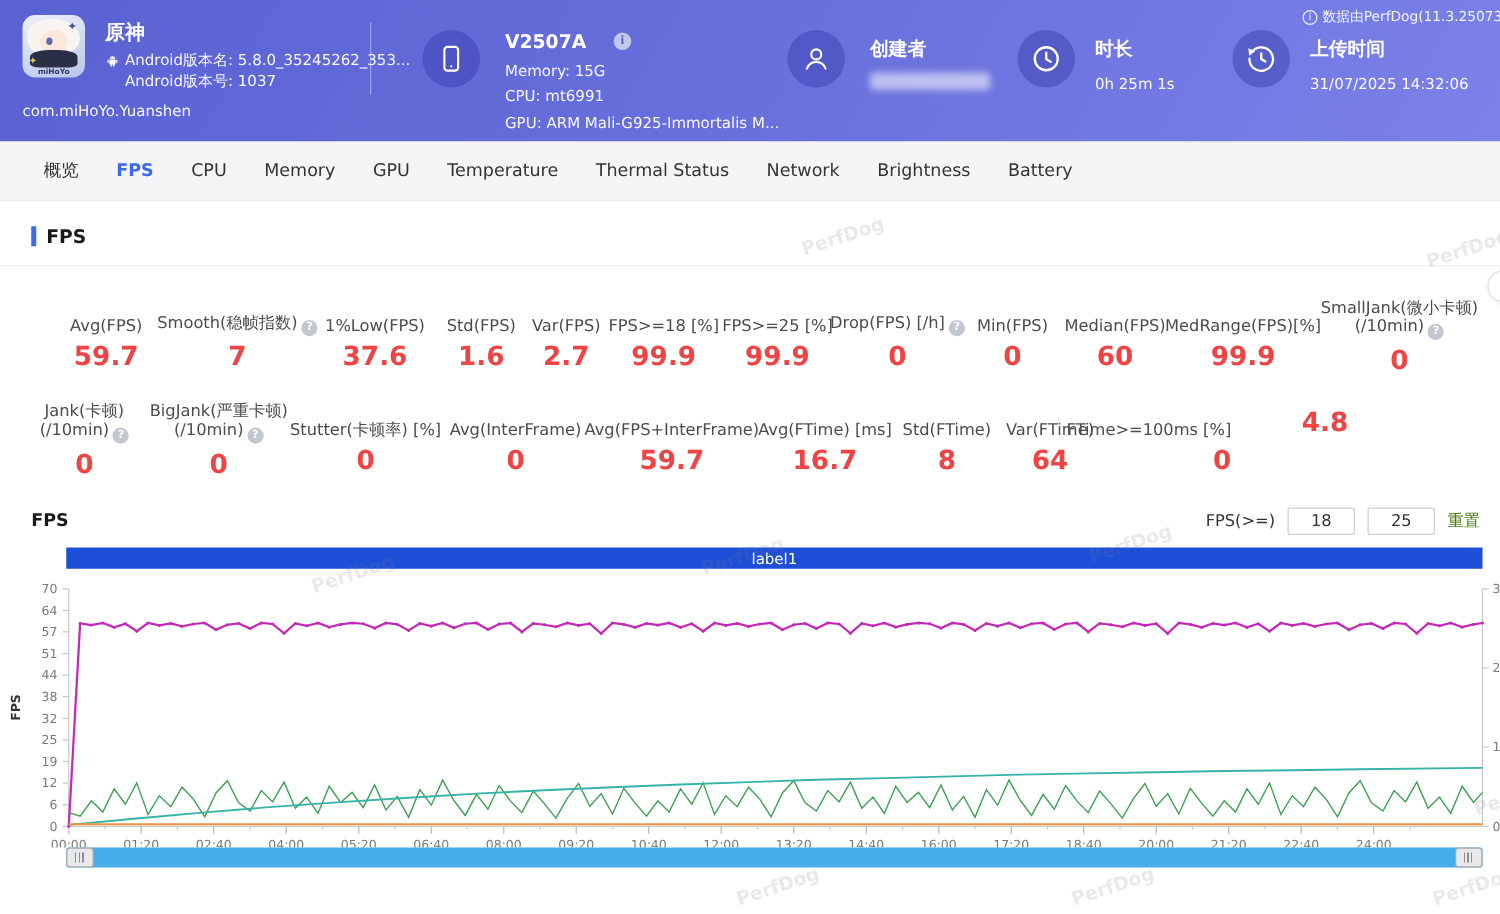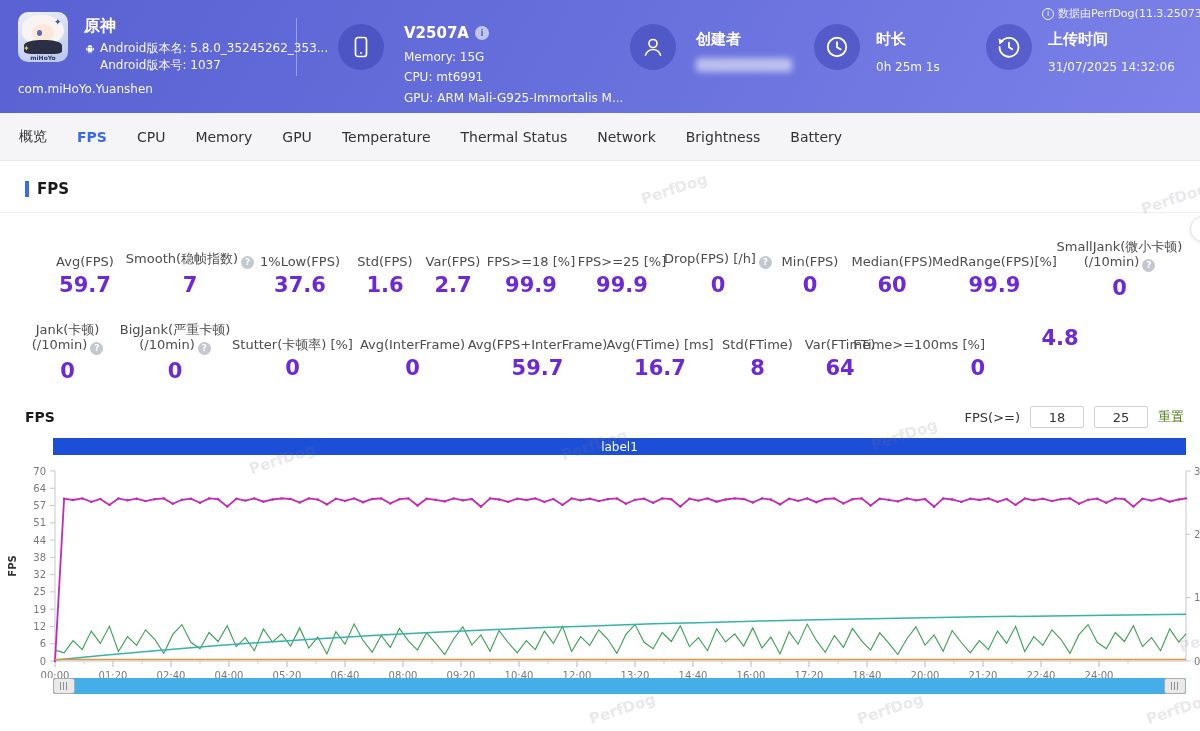--- a/index.html
+++ b/index.html
@@ -19,54 +19,54 @@
   .app-icon .star { position:absolute; left:36px; top:5px; color:#3d4da0; font-size:9px; }
   .app-icon .star2 { position:absolute; left:5px; top:32px; color:#e8c75a; font-size:8px; }
   .app-icon .brand { position:absolute; left:0; bottom:1px; width:100%; text-align:center; font-size:6px; font-weight:bold; color:#2c3566; }
   .app-title { position:absolute; left:84px; top:16px; font-size:16px; font-weight:bold; }
   .app-line { position:absolute; left:84px; font-size:12px; color:rgba(255,255,255,.95); display:flex; align-items:center; gap:4px; }
   .l1 { top:40px; } .l2 { top:57px; padding-left:16px; }
   .app-package { position:absolute; left:18px; top:82px; font-size:12px; color:rgba(255,255,255,.95); }
   .v-divider { position:absolute; left:296px; top:18px; width:1px; height:58px; background:rgba(255,255,255,.35); }
   .circle-ic { position:absolute; width:46px; height:46px; border-radius:50%; background:rgba(47,55,170,.42);
     display:flex; align-items:center; justify-content:center; }
-  .blk-title { position:absolute; font-size:15px; font-weight:bold; display:flex; align-items:center; gap:6px; }
+  .blk-title { position:absolute; font-size:15px; font-weight:bold; display:flex; align-items:center; gap:22px; }
   .blk-line { position:absolute; font-size:12px; color:rgba(255,255,255,.95); }
   .info-badge { display:inline-flex; width:14px; height:14px; border-radius:50%; background:rgba(225,228,242,.75);
     color:#5a63d0; font-size:9px; font-weight:bold; align-items:center; justify-content:center; font-style:normal; }
   .redacted { position:absolute; left:696px; top:58px; width:96px; height:14px; border-radius:3px;
     background:rgba(255,255,255,.55); filter:blur(3px); }
   .source-note { position:absolute; top:6px; left:1042px; width:158px; overflow:hidden; white-space:nowrap;
     font-size:11px; color:rgba(255,255,255,.92); display:flex; align-items:center; gap:4px; }
   .note-icon { flex:0 0 12px; width:12px; height:12px; border:1px solid rgba(255,255,255,.9); border-radius:50%;
     font-size:8px; display:flex; align-items:center; justify-content:center; }
 
   
   .remark-bar { height:35px; background:#7a80e2; display:flex; align-items:center; padding-left:18px; gap:8px; cursor:text; }
   .remark-label { color:#fff; font-size:13px; font-weight:bold; }
   .remark-placeholder { color:rgba(255,255,255,.6); font-size:13px; }
 
   
-  .tab-bar { height:48px; background:#f5f5f8; display:flex; align-items:center; padding-left:4px; border-bottom:1px solid #ececf0; }
+  .tab-bar { height:48px; background:#f5f5f8; display:flex; align-items:center; padding-left:20px; border-bottom:1px solid #ececf0; }
   .tab { padding:0 15px; font-size:14px; color:#333; cursor:pointer; }
   .tab.active { color:#3a6af0; font-weight:bold; }
 
   
   .section-head { margin:19px 0 0 25px; display:flex; align-items:center; gap:8px; height:18px; }
   .section-head .accent { width:4px; height:16px; background:#3a6af0; }
   .section-head span.t { font-size:15px; font-weight:bold; color:#1a1a1a; }
   .divider { margin-top:14px; height:1px; background:#f0f0f2; }
 
   .stats-row { display:flex; align-items:flex-start; }
   #stats-row1 { margin-top:26px; padding-left:40px; }
   #stats-row2 { margin-top:22px; padding-left:15px; }
   .stat-cell { display:flex; flex-direction:column; align-items:center; }
   .stat-label { min-height:30px; display:flex; flex-direction:column; justify-content:flex-end; align-items:center;
     font-size:13px; color:#4c4c4c; white-space:nowrap; line-height:15px; text-align:center; }
-  .stat-value { margin-top:4px; font-size:21px; font-weight:bold; color:#6d28d9; }
+  .stat-value { margin-top:4px; font-size:21px; font-weight:bold; color:#ef4444; }
   .help-icon { display:inline-flex; width:13px; height:13px; border-radius:50%; background:#c3c7cf; color:#fff;
     font-size:9px; font-weight:bold; align-items:center; justify-content:center; margin-left:3px; vertical-align:-2px; cursor:pointer; }
 
   
   .chart-header { margin-top:22px; height:24px; display:flex; align-items:center; }
   .chart-title { margin-left:25px; font-size:14px; font-weight:bold; color:#1a1a1a; }
   .chart-controls { margin-left:auto; margin-right:16px; display:flex; align-items:center; gap:10px; font-size:13px; color:#333; }
   .chart-controls input { width:54px; height:22px; border:1px solid #d0d0d4; border-radius:2px; text-align:center;
     font-size:13px; color:#333; font-family:inherit; }
   .reset-link { color:#4d7c0f; cursor:pointer; font-size:13px; text-decoration:none; }

